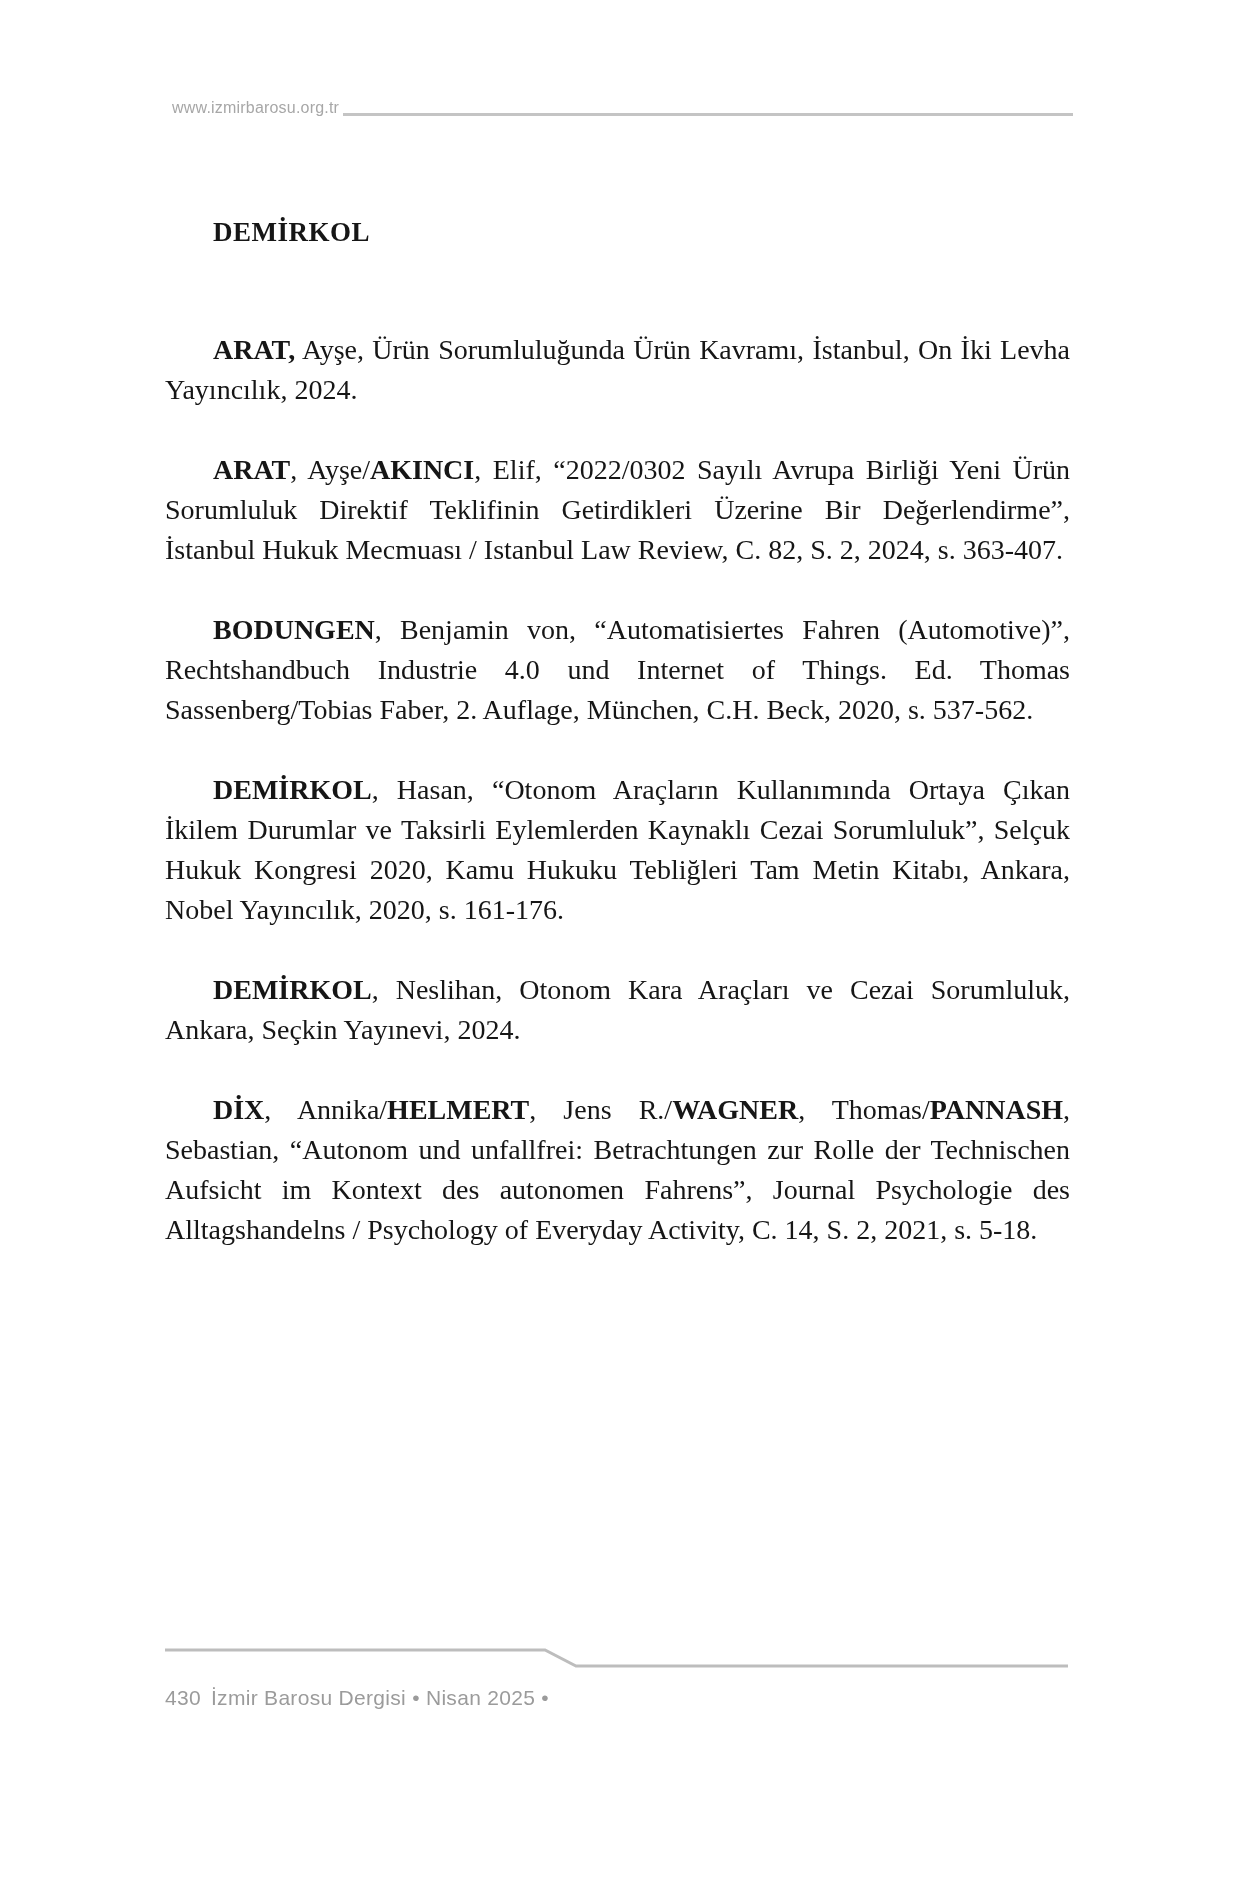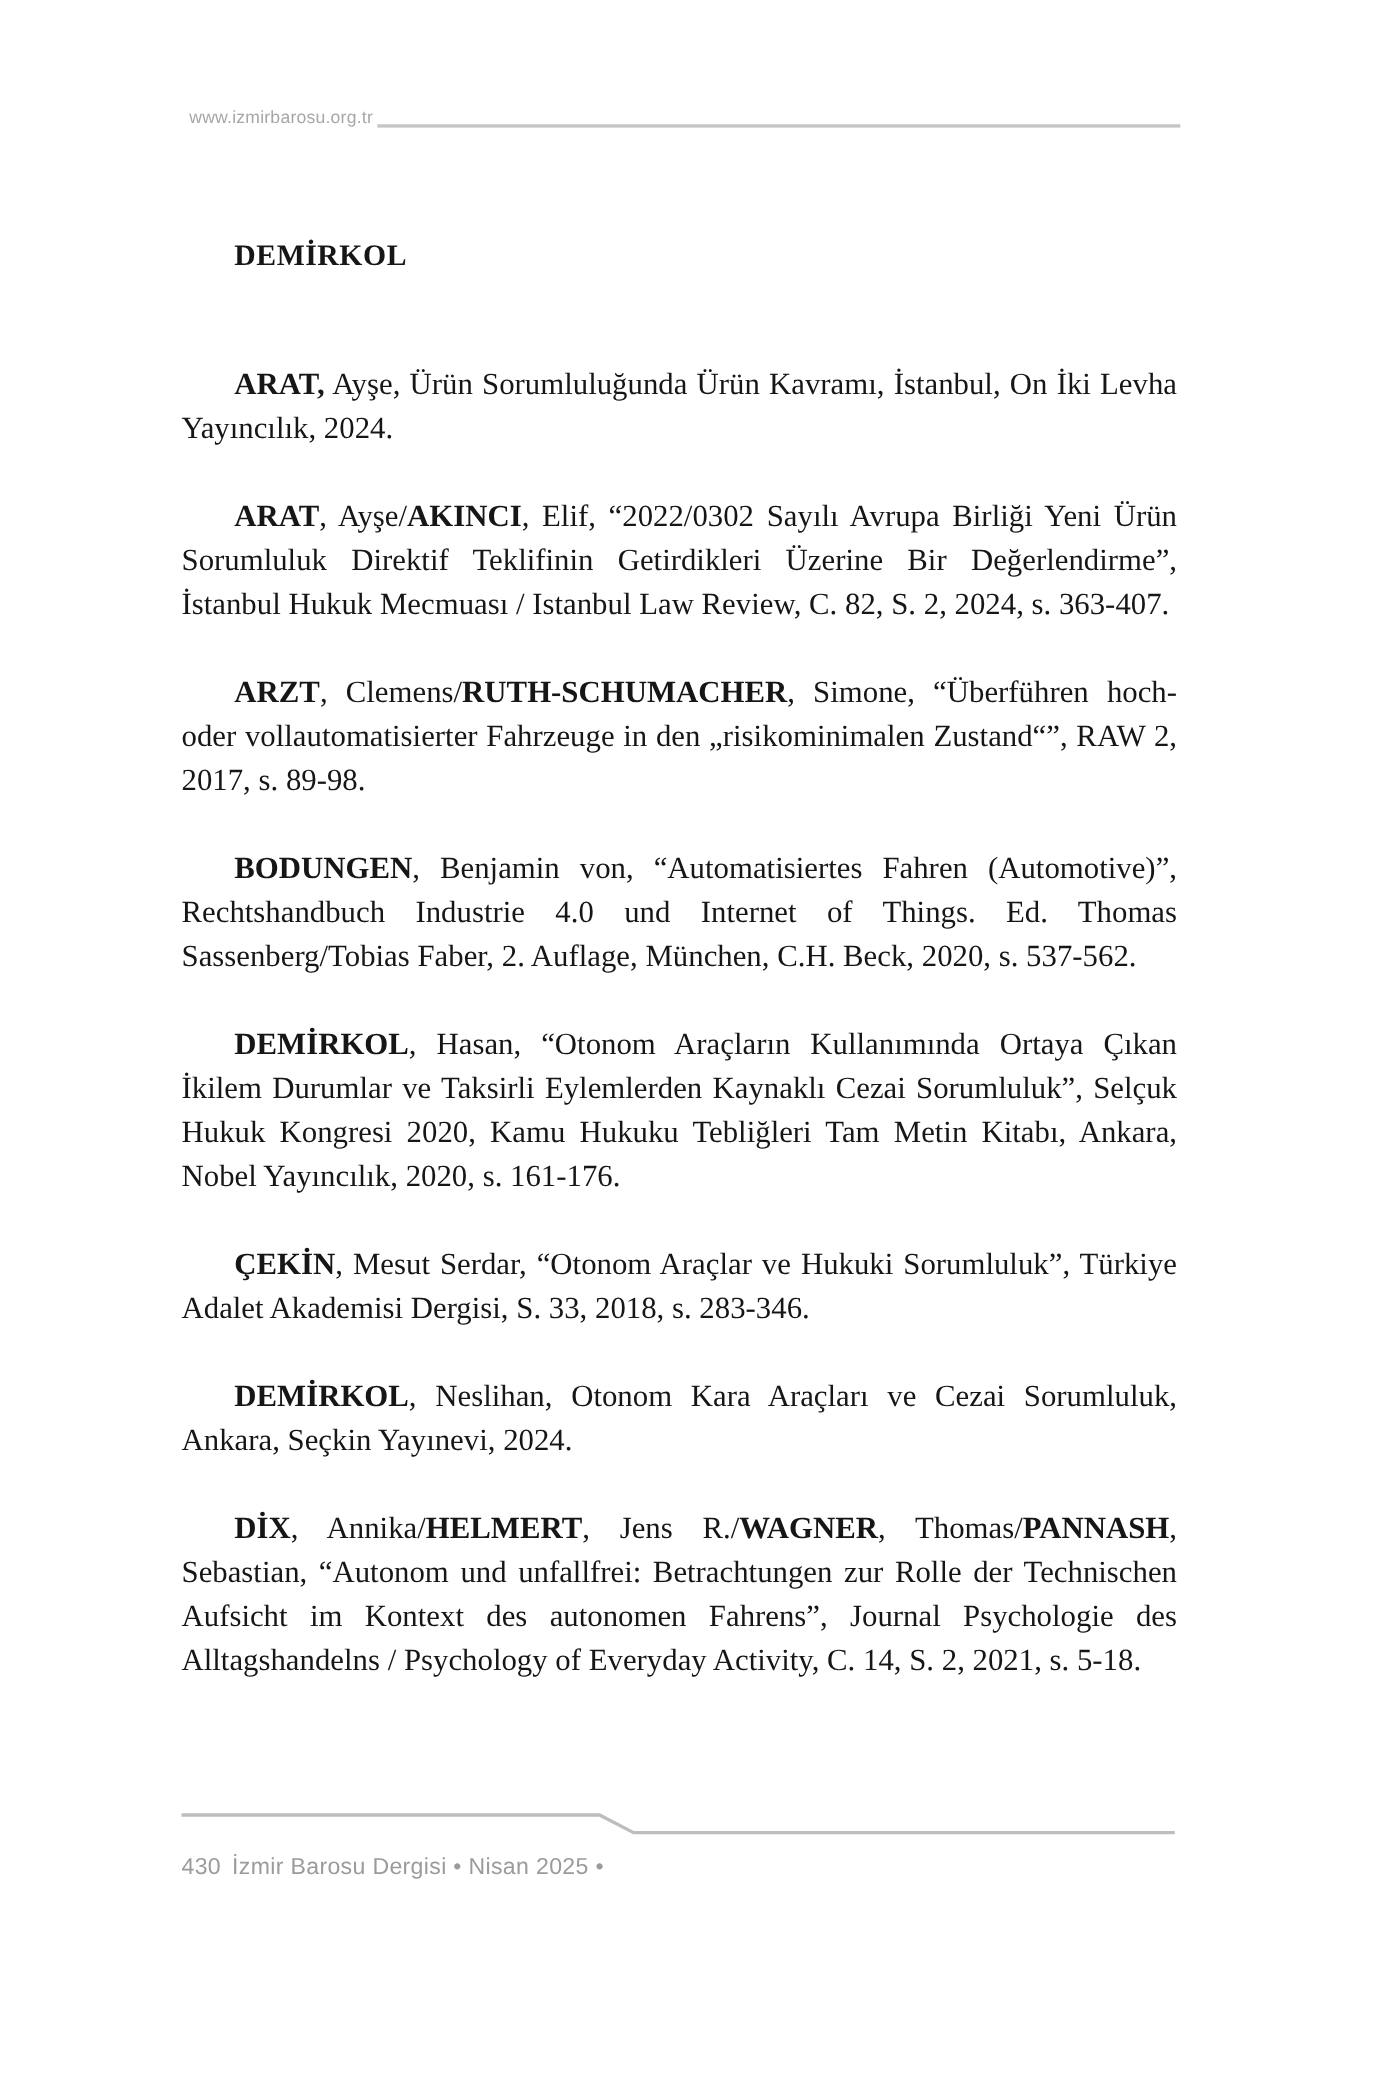--- a/index.html
+++ b/index.html
@@ -89,24 +89,22 @@
 <div class="page-header">
   <span class="header-url">www.izmirbarosu.org.tr</span>
   <div class="header-rule"></div>
 </div>
 
 <div class="main">
   <h1 class="doc-title">DEMİRKOL</h1>
   <div>
       <p class="entry"><span class="bold">ARAT,</span><span class=""> Ayşe, Ürün Sorumluluğunda Ürün Kavramı, İstanbul, On İki Levha Yayıncılık, 2024.</span></p>
       <p class="entry"><span class="bold">ARAT</span><span class="">, Ayşe/</span><span class="bold">AKINCI</span><span class="">, Elif, “2022/0302 Sayılı Avrupa Birliği Yeni Ürün Sorumluluk Direktif Teklifinin Getirdikleri Üzerine Bir Değerlendirme”, İstanbul Hukuk Mecmuası / Istanbul Law Review, C. 82, S. 2, 2024, s. 363-407.</span></p>
-      <p class="entry"><span class="bold">ARZT</span><span class="">, Clemens/</span><span class="bold">RUTH-SCHUMACHER</span><span class="">, Simone, “Überführen hoch- oder vollautomatisierter Fahrzeuge in den „risikominimalen Zustand“”, RAW 2, 2017, s. 89-98.</span></p>
       <p class="entry"><span class="bold">BODUNGEN</span><span class="">, Benjamin von, “Automatisiertes Fahren (Automotive)”, Rechtshandbuch Industrie 4.0 und Internet of Things. Ed. Thomas Sassenberg/Tobias Faber, 2. Auflage, München, C.H. Beck, 2020, s. 537-562.</span></p>
       <p class="entry"><span class="bold">DEMİRKOL</span><span class="">, Hasan, “Otonom Araçların Kullanımında Ortaya Çıkan İkilem Durumlar ve Taksirli Eylemlerden Kaynaklı Cezai Sorumluluk”, Selçuk Hukuk Kongresi 2020, Kamu Hukuku Tebliğleri Tam Metin Kitabı, Ankara, Nobel Yayıncılık, 2020, s. 161-176.</span></p>
-      <p class="entry"><span class="bold">ÇEKİN</span><span class="">, Mesut Serdar, “Otonom Araçlar ve Hukuki Sorumluluk”, Türkiye Adalet Akademisi Dergisi, S. 33, 2018, s. 283-346.</span></p>
       <p class="entry"><span class="bold">DEMİRKOL</span><span class="">, Neslihan, Otonom Kara Araçları ve Cezai Sorumluluk, Ankara, Seçkin Yayınevi, 2024.</span></p>
       <p class="entry"><span class="bold">DİX</span><span class="">, Annika/</span><span class="bold">HELMERT</span><span class="">, Jens R./</span><span class="bold">WAGNER</span><span class="">, Thomas/</span><span class="bold">PANNASH</span><span class="">, Sebastian, “Autonom und unfallfrei: Betrachtungen zur Rolle der Technischen Aufsicht im Kontext des autonomen Fahrens”, Journal Psychologie des Alltagshandelns / Psychology of Everyday Activity, C. 14, S. 2, 2021, s. 5-18.</span></p>
     </div>
 </div>
 
 <svg class="footer-line-svg" viewBox="0 0 1260 40" xmlns="http://www.w3.org/2000/svg">
   <polyline points="165,10 545,10 576,26 1068,26" fill="none" stroke="#bdbdbd" stroke-width="3"></polyline>
 </svg>
 
 <div class="page-footer-text">

